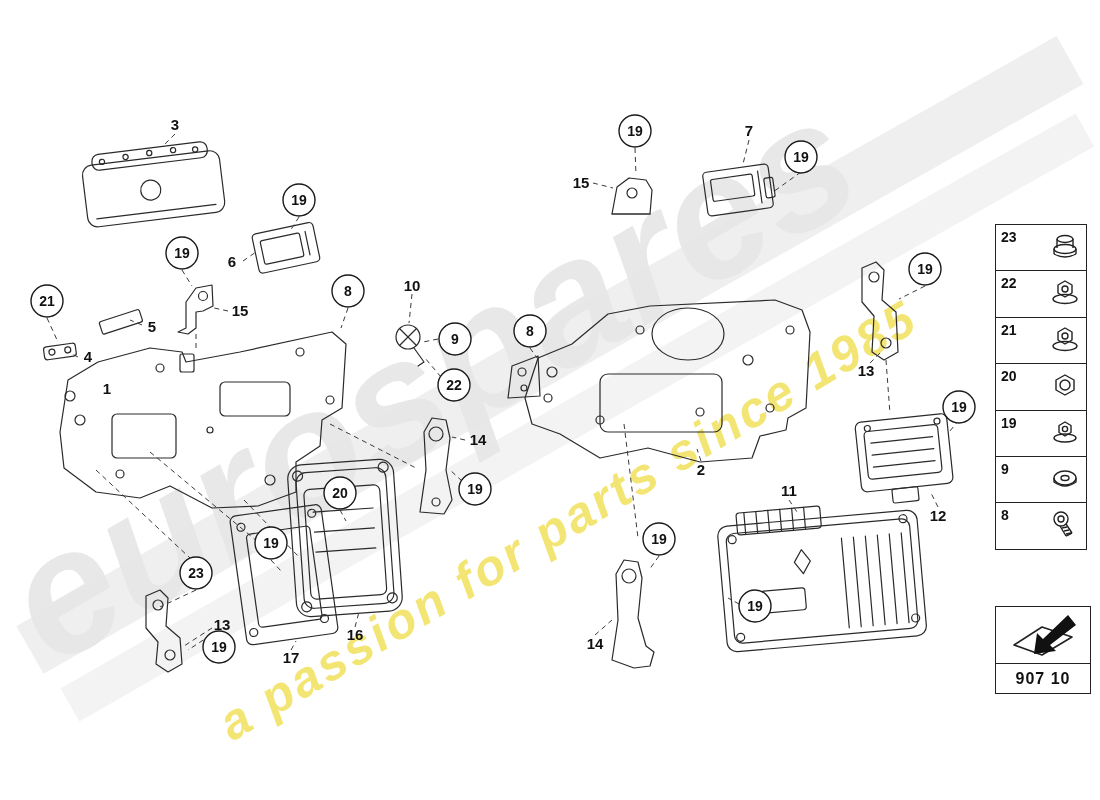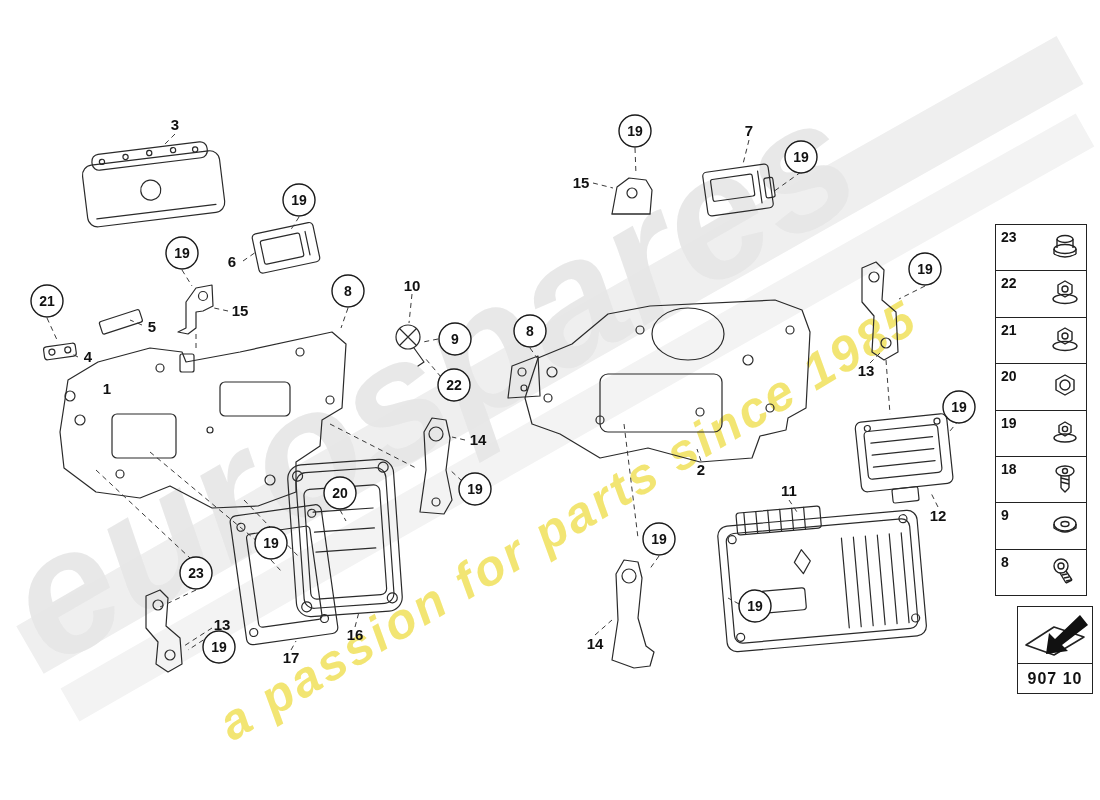--- a/index.html
+++ b/index.html
@@ -14,22 +14,22 @@
   .wm-brand{font-size:175px;font-style:italic;font-weight:bold;fill:#e7e7e7;opacity:0.95;}
   .wm-tag{font-size:50px;font-style:italic;font-weight:bold;fill:#eedc3e;opacity:0.72;letter-spacing:3px;}
   .sidebar{position:absolute;left:995px;top:224px;width:92px;border:1.6px solid #222;
            box-sizing:border-box;background:#fff;}
   .sb-row{position:relative;height:45.4px;border-bottom:1.6px solid #222;background:#fff;}
   .sb-row:last-child{border-bottom:none;}
   .sb-num{position:absolute;left:5px;top:4px;font-size:14px;font-weight:bold;}
   .sb-icon{position:absolute;right:3px;top:6px;width:40px;height:34px;}
   .sb-icon svg{display:block;}
   .sb-icon .ic{stroke:#222;fill:none;stroke-width:1.4;stroke-linejoin:round;}
-  .code-box{position:absolute;left:995px;top:606px;width:76px;border:1.6px solid #222;
-            box-sizing:border-box;background:#fff;margin-left:22px;}
+  .code-box{position:absolute;left:995px;top:606px;width:96px;border:1.6px solid #222;
+            box-sizing:border-box;background:#fff;}
   .code-arrow{height:56px;display:flex;align-items:center;justify-content:center;}
   .code-label{border-top:1.6px solid #222;height:29px;line-height:29px;text-align:center;
               font-weight:bold;font-size:16px;letter-spacing:1px;}
 </style>
 </head>
 <body>
 
 <div class="canvas">
 
   <svg class="art" width="1100" height="800" viewBox="0 0 1100 800">
@@ -360,32 +360,20 @@
       <span class="sb-num">19</span>
       <span class="sb-icon">
         <svg width="40" height="34" viewBox="0 0 40 34">
           <polygon class="ic" points="22,5 28,8.5 28,15.5 22,19 16,15.5 16,8.5"></polygon>
           <circle class="ic" cx="22" cy="12" r="2.6"></circle>
           <ellipse class="ic" cx="22" cy="21" rx="11" ry="4"></ellipse>
         </svg>
       </span>
     </div>
 
-    <div class="sb-row">
-      <span class="sb-num">18</span>
-      <span class="sb-icon">
-        <svg width="40" height="34" viewBox="0 0 40 34">
-          <ellipse class="ic" cx="22" cy="8" rx="9" ry="5"></ellipse>
-          <circle class="ic" cx="22" cy="8" r="2.5"></circle>
-          <path class="ic" d="M18,12 L18,25 M26,12 L26,25"></path>
-          <path class="ic" d="M18,15 L26,17 M18,19 L26,21"></path>
-          <path class="ic" d="M18,25 L22,29 L26,25"></path>
-        </svg>
-      </span>
-    </div>
 
     <div class="sb-row">
       <span class="sb-num">9</span>
       <span class="sb-icon">
         <svg width="40" height="34" viewBox="0 0 40 34">
           <ellipse class="ic" cx="22" cy="15" rx="11" ry="7"></ellipse>
           <ellipse class="ic" cx="22" cy="15" rx="4" ry="2.5"></ellipse>
           <path class="ic" d="M11,15 L11,19 Q22,27 33,19 L33,15"></path>
         </svg>
       </span>

